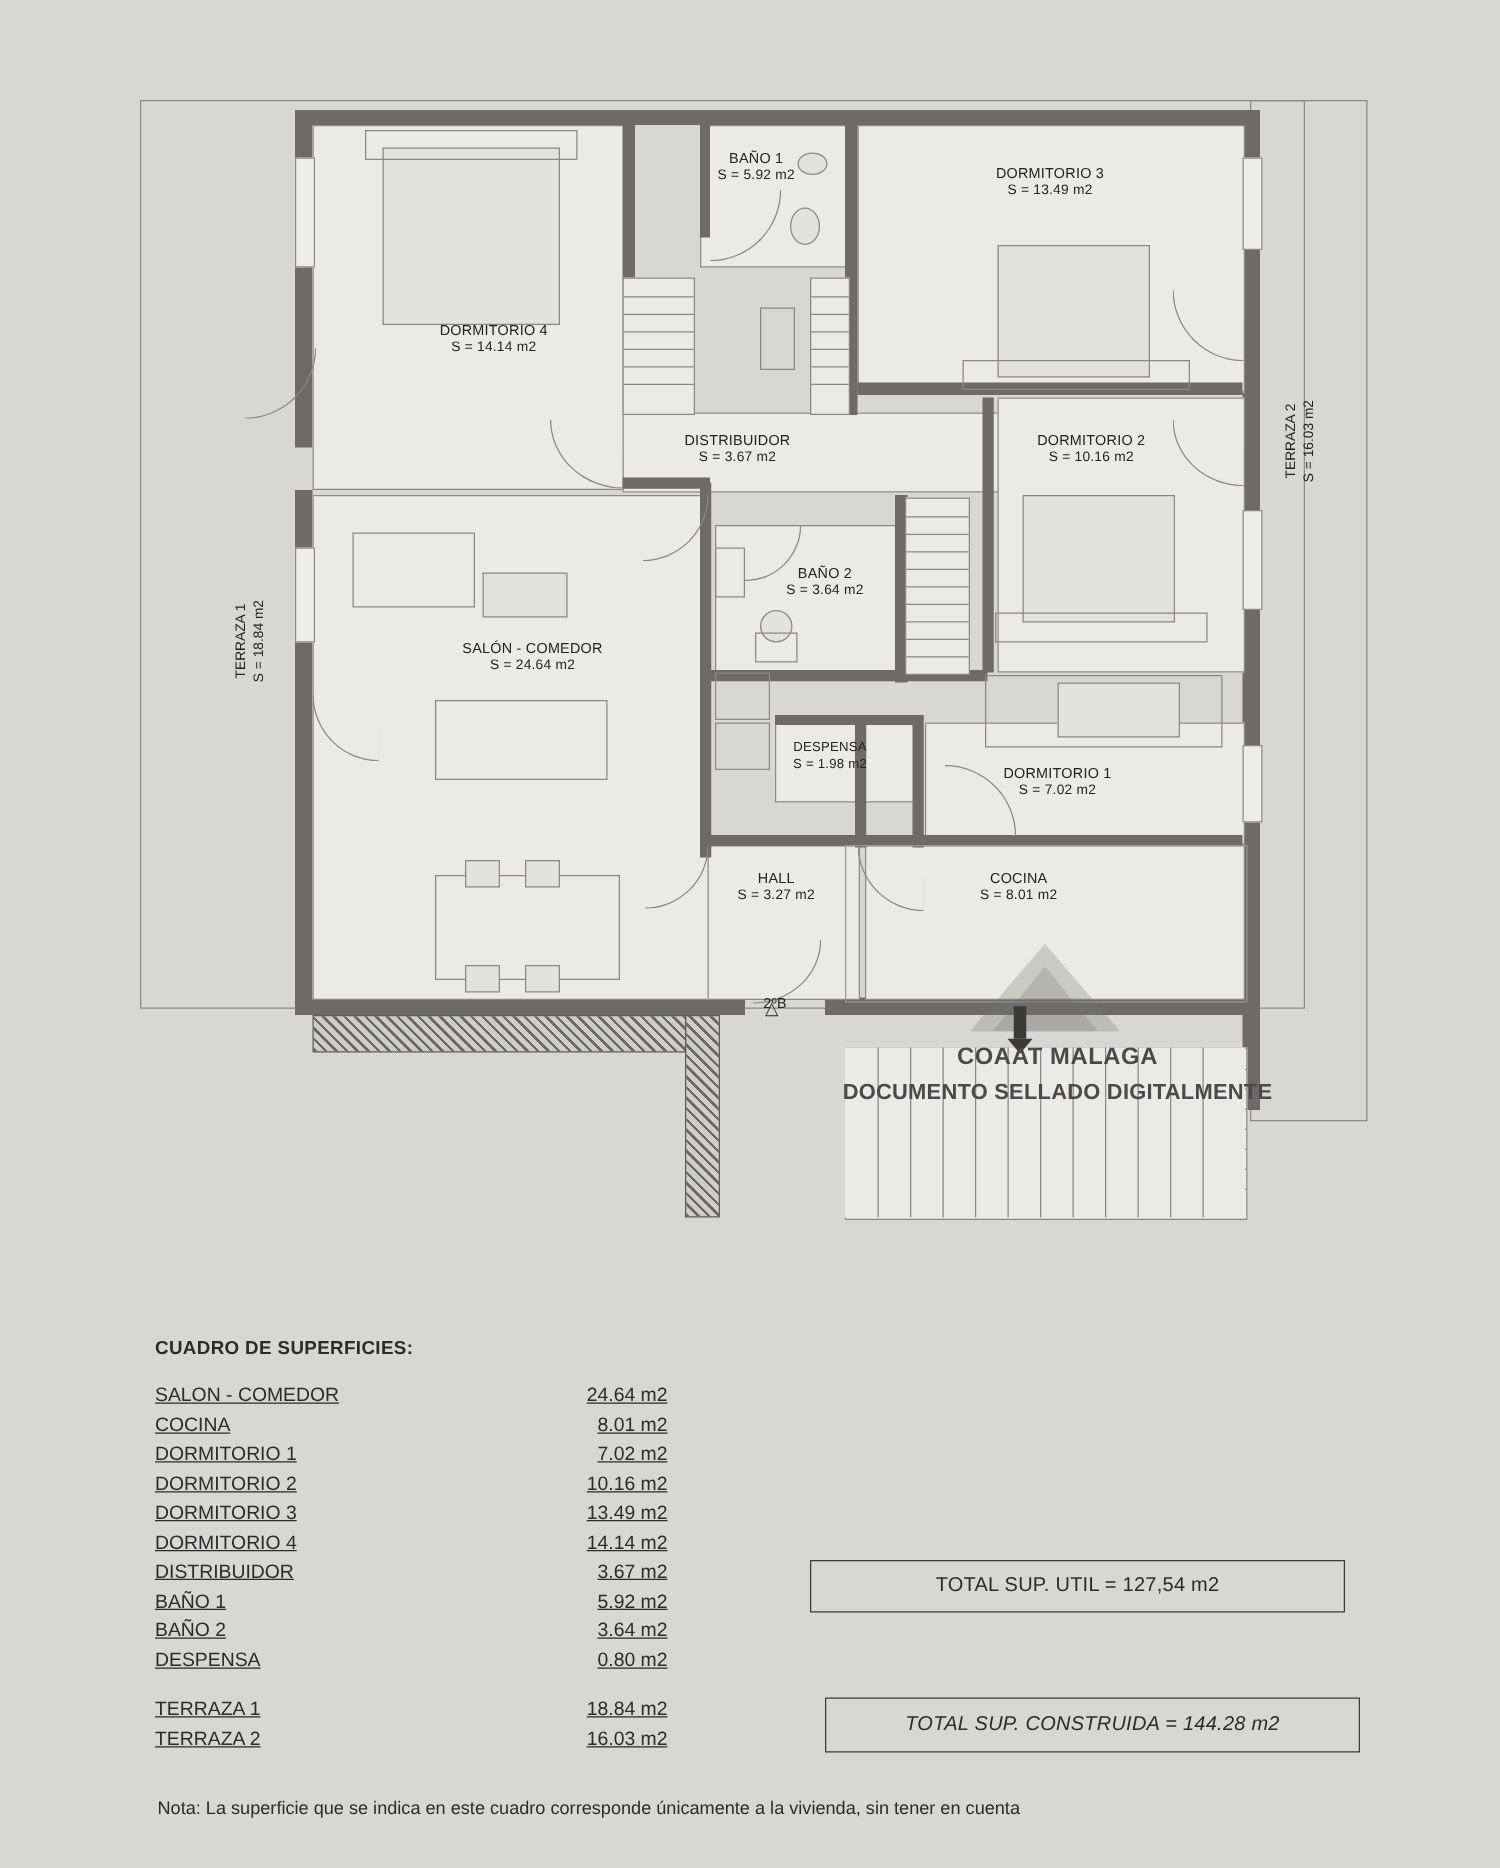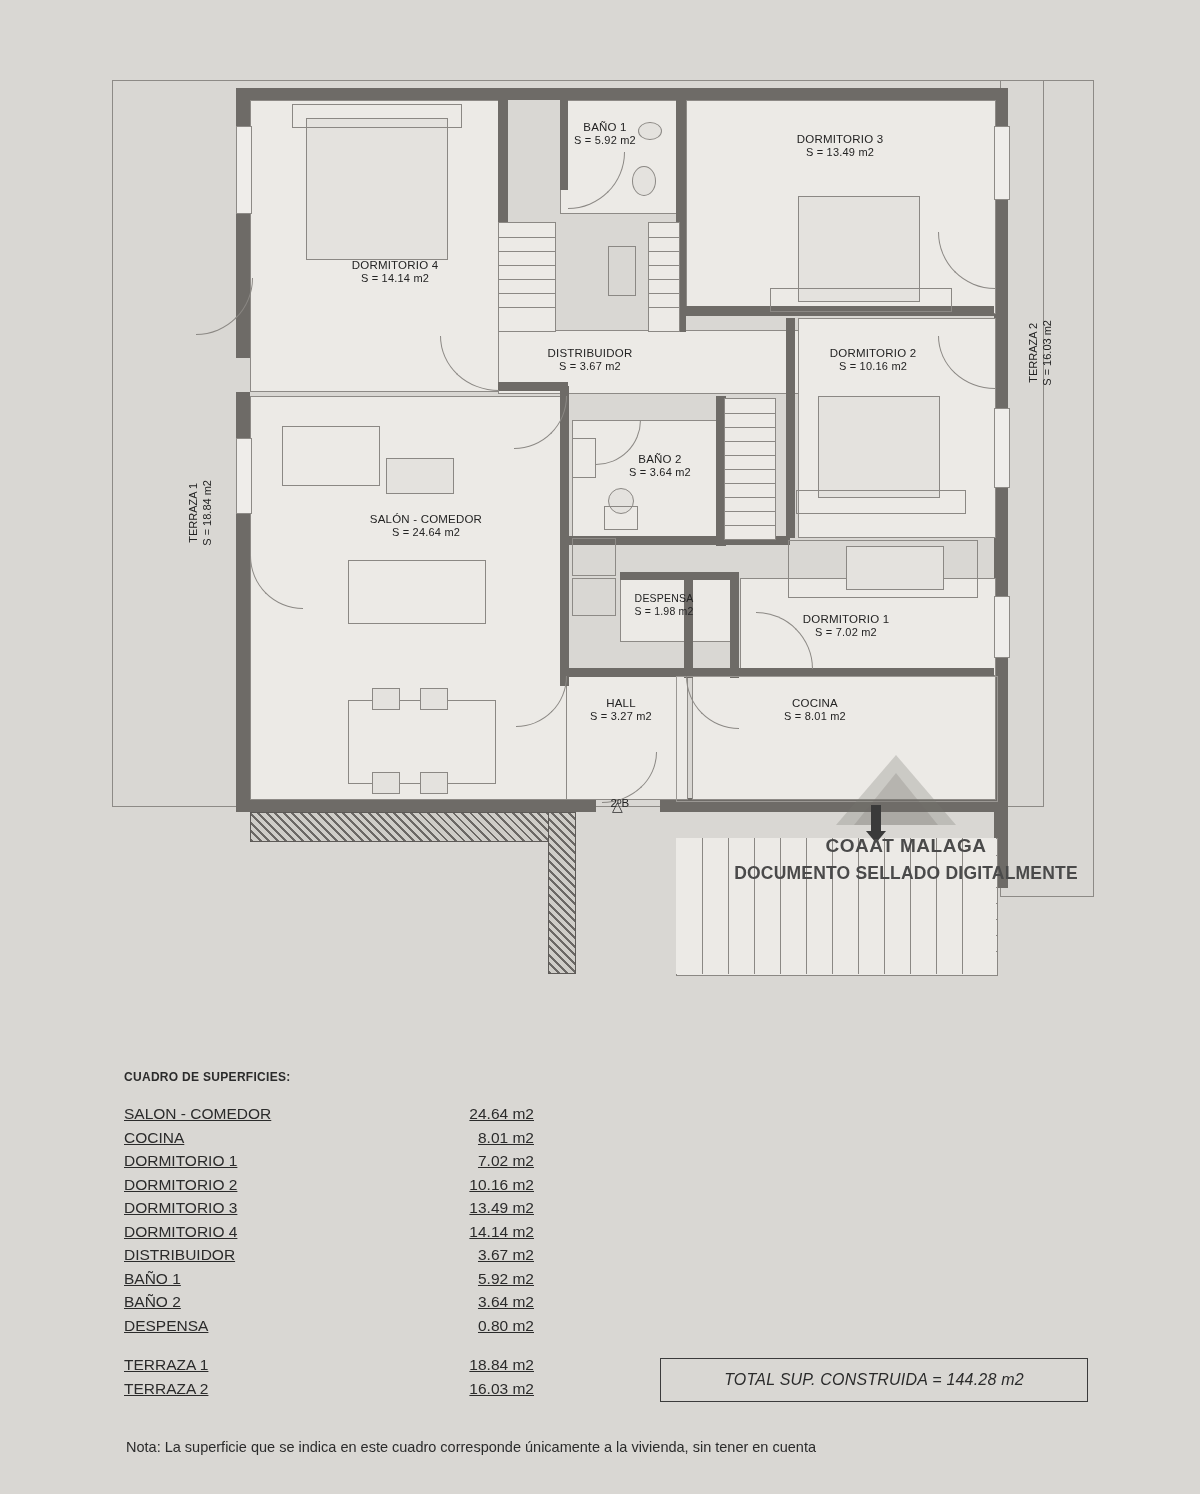--- a/index.html
+++ b/index.html
@@ -30,38 +30,38 @@
   .furn-o{position:absolute;border:1px solid #8b8884;background:transparent;}
   .circle{position:absolute;border:1px solid #8b8884;border-radius:50%;background:#e4e2de;}
   .door{position:absolute;border:1px solid #8b8884;border-radius:0 0 100% 0;background:transparent;}
   .stair{position:absolute;border:1px solid #8b8884;background:#eceae6;}
   .stair i{position:absolute;left:0;right:0;height:0;border-top:1px solid #8b8884;}
   .stairv{position:absolute;border:1px solid #8b8884;background:#eceae6;}
   .stairv i{position:absolute;top:0;bottom:0;width:0;border-left:1px solid #8b8884;}
 
   
   .sched{position:absolute;left:120px;top:1070px;width:620px;}
-  .sched h2{font-size:12px;font-weight:700;margin:0 0 18px 4px;letter-spacing:.3px;}
+  .sched h2{font-size:15px;font-weight:700;margin:0 0 18px 4px;letter-spacing:.3px;}
   .row{display:flex;font-size:15.5px;line-height:23.5px;text-decoration:underline;}
   .row .nm{width:290px;padding-left:4px;}
   .row .vl{width:120px;text-align:right;}
   .gap{height:16px;}
   .totbox{position:absolute;border:1px solid #3b3b3b;background:transparent;
     display:flex;align-items:center;justify-content:center;font-size:16px;letter-spacing:.2px;}
   .note{position:absolute;left:126px;top:1438px;width:1000px;font-size:14.5px;line-height:19px;}
   .note .i{display:block;padding-left:46px;}
 
   
   .wm{position:absolute;left:455px;top:555px;width:290px;height:95px;opacity:.55;}
   .wm .bar{position:absolute;background:#6f6c68;}
   .wm .txt{position:absolute;font-size:34px;letter-spacing:4px;color:#6f6c68;font-family:"Liberation Sans",sans-serif;}
   .wm .txt2{position:absolute;font-size:15px;letter-spacing:7px;color:#6f6c68;}
 
   
-  .seal{position:absolute;left:736px;top:755px;width:340px;height:175px;}
+  .seal{position:absolute;left:676px;top:755px;width:340px;height:175px;}
   .seal .tri{position:absolute;left:100px;top:0;width:0;height:0;
     border-left:60px solid transparent;border-right:60px solid transparent;
     border-bottom:70px solid rgba(120,117,112,.28);}
   .seal .tri2{position:absolute;left:118px;top:18px;width:0;height:0;
     border-left:42px solid transparent;border-right:42px solid transparent;
     border-bottom:52px solid rgba(110,107,102,.22);}
   .seal .arrow{position:absolute;left:135px;top:50px;width:10px;height:26px;background:#3a3a3a;}
   .seal .arrow:after{content:"";position:absolute;left:-5px;top:26px;border-left:10px solid transparent;
     border-right:10px solid transparent;border-top:12px solid #3a3a3a;}
   .seal .t1{position:absolute;left:0;top:80px;width:340px;text-align:center;font-size:19px;
@@ -331,19 +331,20 @@
     <div class="row">
       <div class="nm">TERRAZA 1</div>
       <div class="vl">18.84 m2</div>
     </div>
     <div class="row">
       <div class="nm">TERRAZA 2</div>
       <div class="vl">16.03 m2</div>
     </div>
   </div>
 
+  <div class="totbox" style="left:648px;top:1248px;width:426px;height:40px;">TOTAL SUP. UTIL = 127,54 m2</div>
   <div class="totbox" style="left:660px;top:1358px;width:426px;height:42px;font-style:italic;">TOTAL SUP. CONSTRUIDA = 144.28 m2</div>
 
   <div class="note">
     <span>Nota: La superficie que se indica en este cuadro corresponde únicamente a la vivienda, sin tener en cuenta</span>
   </div>
 
 </div>
 
 </body></html>

